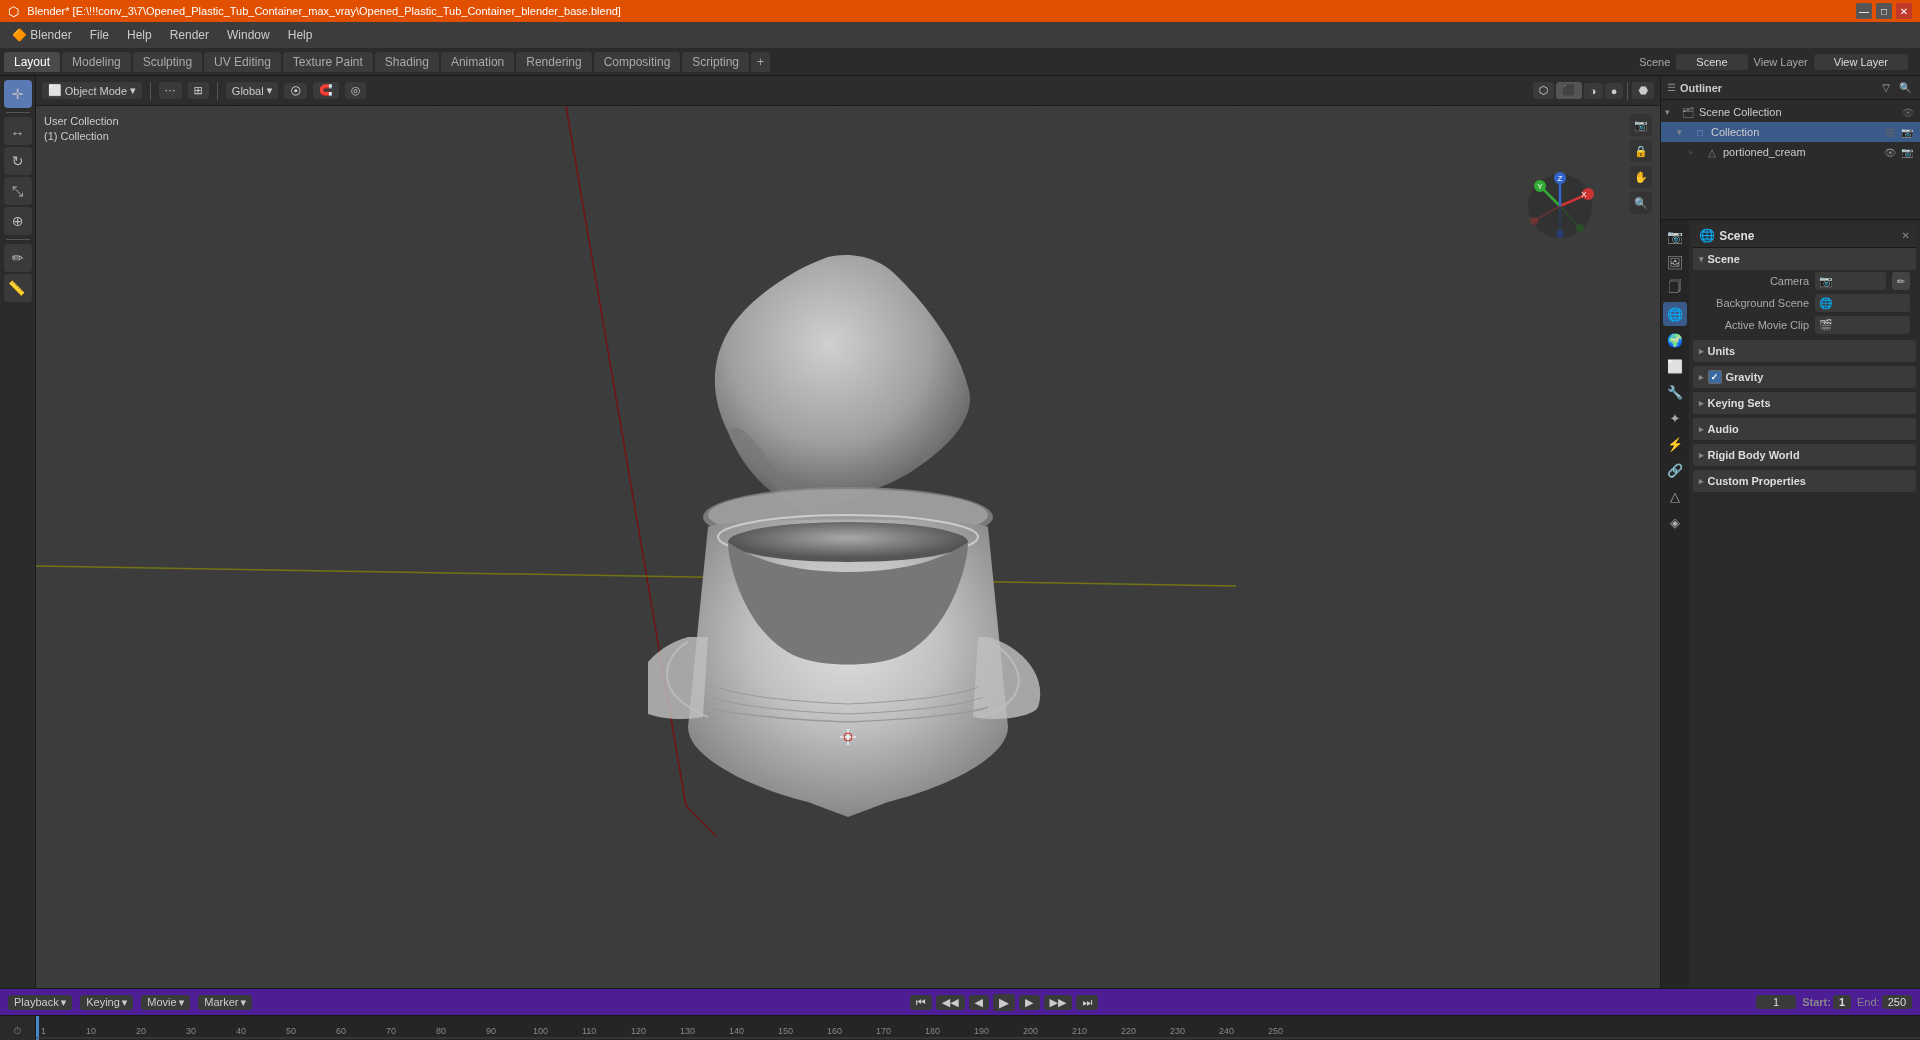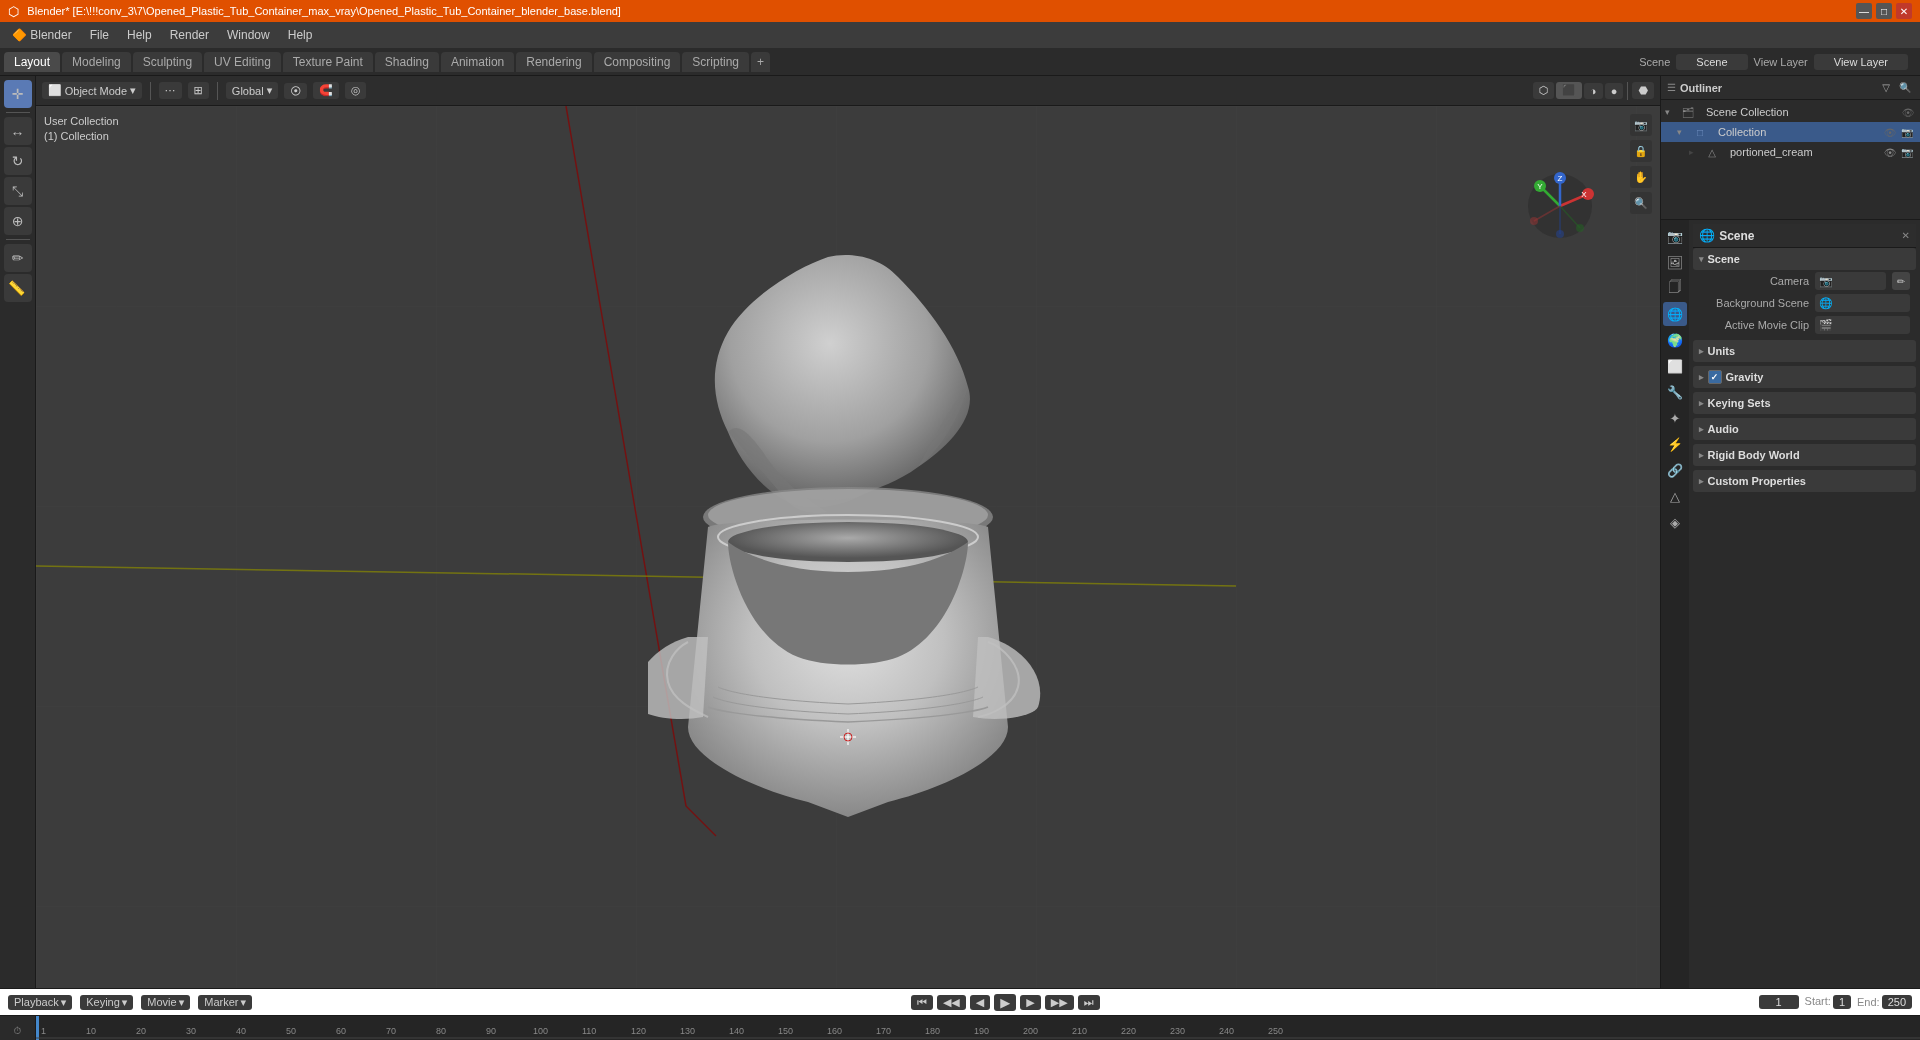--- a/index.html
+++ b/index.html
@@ -104,21 +104,21 @@
     .outliner-icon-row { display: flex; gap: 4px; }
     .sm-icon { width: 16px; height: 16px; color: #aaa; font-size: 10px; display: flex; align-items: center; justify-content: center; cursor: pointer; }
 
     #outliner-content { padding: 2px 0; }
     .outliner-item {
       height: 20px; display: flex; align-items: center; padding: 0 4px; gap: 4px; cursor: pointer;
     }
     .outliner-item.selected { background: #3a5a8a; }
     .outliner-expand { width: 12px; color: #888; font-size: 9px; }
     .outliner-obj-icon { width: 14px; height: 14px; display: flex; align-items: center; justify-content: center; font-size: 10px; }
-    .outliner-label { font-size: 11px; flex: 1; margin-left: 7px; }
+    .outliner-label { font-size: 11px; flex: 1; }
     .outliner-vis-icons { display: flex; gap: 2px; }
 
     
     #properties-panel {
       flex: 1; display: flex; overflow: hidden;
     }
     #properties-icons {
       width: 28px; background: #252525; display: flex; flex-direction: column; align-items: center; padding: 4px 0; gap: 2px;
     }
     .prop-icon {
@@ -145,21 +145,21 @@
 
     .prop-row {
       display: flex; align-items: center; padding: 2px 6px; gap: 6px; height: 22px;
     }
     .prop-label { color: #aaa; font-size: 11px; width: 110px; text-align: right; }
     .prop-value { flex: 1; background: #3a3a3a; border-radius: 3px; padding: 1px 4px; font-size: 11px; color: #ddd; display: flex; align-items: center; height: 18px; }
     .prop-value-icon { width: 18px; height: 18px; background: #444; border-radius: 3px; display: flex; align-items: center; justify-content: center; font-size: 10px; }
 
     
     #bottom-bar {
-      height: 28px; background: #ffffff; display: flex; align-items: center; padding: 0 8px; gap: 8px;
+      height: 28px; background: #4c1d95; display: flex; align-items: center; padding: 0 8px; gap: 8px;
       border-top: 1px solid #1a1a1a; border-bottom: 1px solid #1a1a1a;
     }
     .bottom-btn { padding: 1px 6px; background: #3a3a3a; border-radius: 3px; color: #ccc; font-size: 11px; cursor: pointer; display: flex; align-items: center; gap: 2px; }
 
     #timeline {
       height: 30px; background: #2b2b2b; display: flex; align-items: center; position: relative;
     }
     #timeline-ruler {
       flex: 1; height: 100%; background: #252525; position: relative; overflow: hidden;
     }
@@ -557,21 +557,21 @@
     <div class="bottom-btn">◀</div>
     <div class="bottom-btn" style="font-size:13px;">▶</div>
     <div class="bottom-btn">▶</div>
     <div class="bottom-btn">▶▶</div>
     <div class="bottom-btn">⏭</div>
   </div>
   <div style="flex:1;"></div>
 
   <div style="display:flex;align-items:center;gap:6px;">
     <div style="background:#3a3a3a;border-radius:3px;padding:1px 8px;font-size:11px;color:#ddd;width:40px;text-align:center;">1</div>
-    <div style="display:flex;gap:2px;">
+    <div style="display:flex;align-items:center;gap:2px;font-weight:bold;">
       <span style="color:#888;font-size:11px;">Start:</span>
       <div style="background:#3a3a3a;border-radius:3px;padding:1px 6px;font-size:11px;color:#ddd;">1</div>
     </div>
     <div style="display:flex;align-items:center;gap:2px;">
       <span style="color:#888;font-size:11px;">End:</span>
       <div style="background:#3a3a3a;border-radius:3px;padding:1px 6px;font-size:11px;color:#ddd;">250</div>
     </div>
   </div>
 </div>
 

